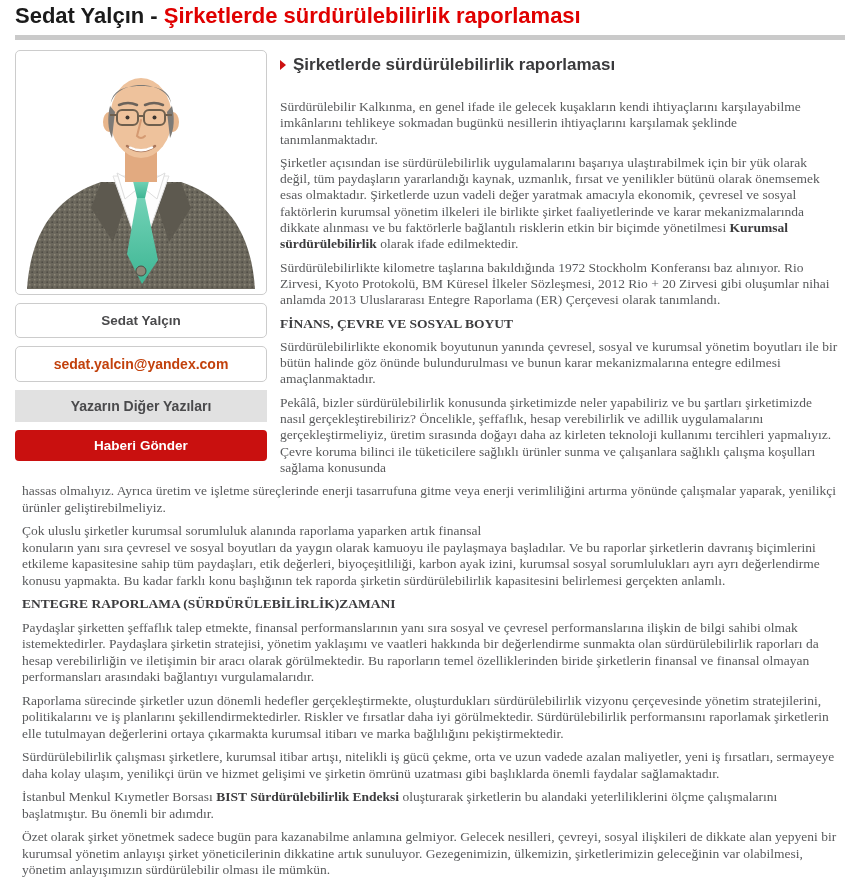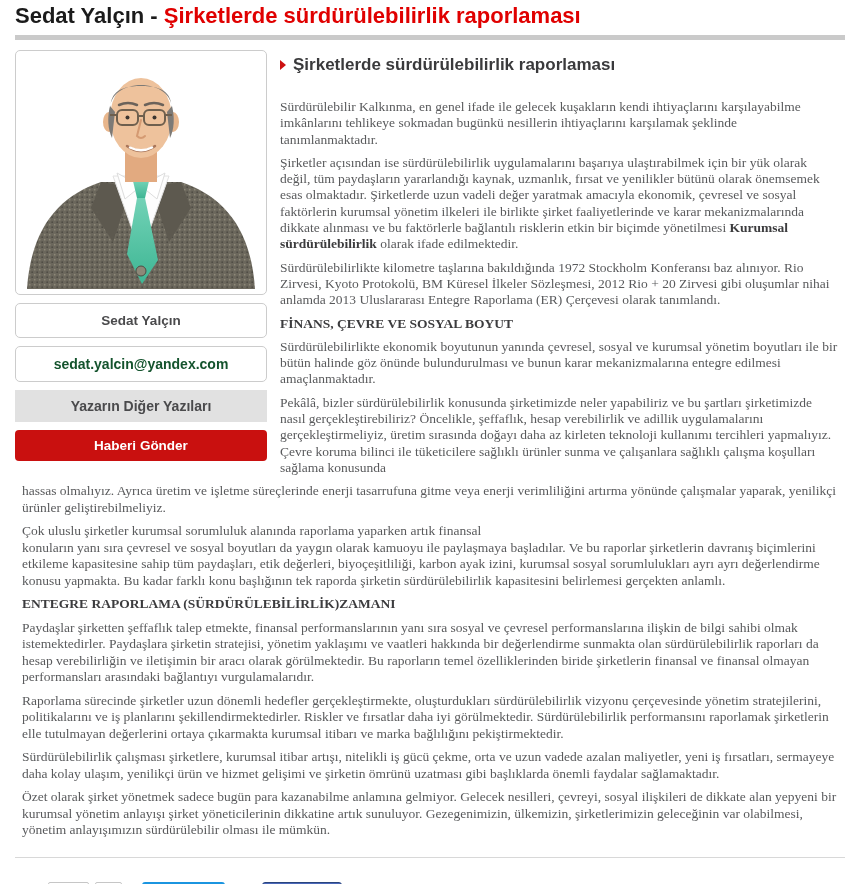--- a/index.html
+++ b/index.html
@@ -16,21 +16,21 @@
   .page-header .title-red { color:#e00000; }
   .header-rule { height:5px; background:#cacaca; margin-top:6px; }
 
   
   .content { margin-top:10px; }
   .sidebar { float:left; width:252px; margin-right:13px; }
   .box { border:1px solid #cccccc; border-radius:5px; background:#fff; }
   .photo-box { padding:5px; height:245px; margin-bottom:8px; }
   .photo-box svg { display:block; width:100%; height:100%; }
   .name-box { text-align:center; font-weight:bold; color:#4a4a4c; font-size:13.5px; padding:9px 0; margin-bottom:8px; }
-  .email-box { text-align:center; font-weight:bold; color:#14532d; font-size:14px; padding:9px 0; margin-bottom:8px; cursor:pointer; }
+  .email-box { text-align:center; font-weight:bold; color:#c2410c; font-size:14px; padding:9px 0; margin-bottom:8px; cursor:pointer; }
   .btn-gray { background:#e1e1e1; border-radius:0; text-align:center; font-weight:bold; color:#4a4a4c; font-size:14px; padding:8px 0; margin-bottom:8px; cursor:pointer; }
   .btn-red { background:#c9100f; border-radius:4px; text-align:center; font-weight:bold; color:#ffffff; font-size:13.5px; padding:8px 4px; cursor:pointer; }
 
   
   .article-title { font-size:17px; font-weight:bold; color:#3a3a3c; padding-top:5px; margin:0 0 24px 0; }
   .bullet { display:inline-block; width:0; height:0; border-left:6px solid #cc1111;
             border-top:5px solid transparent; border-bottom:5px solid transparent; margin-right:7px; }
   .article-body { font-size:13.5px; color:#595a5c; line-height:16.3px; }
   .article-body p { margin:7px;font-family:Liberation Serif, serif; }
   .article-body .section-heading, .article-body .b { font-weight:bold; color:#3c3c3e; }
@@ -134,20 +134,21 @@
           <p><span>Sürdürülebilirlikte ekonomik boyutunun yanında çevresel, sosyal ve kurumsal yönetim boyutları ile bir bütün halinde göz önünde bulundurulması ve bunun karar mekanizmalarına entegre edilmesi amaçlanmaktadır.</span></p>
           <p><span>Pekâlâ, bizler sürdürülebilirlik konusunda şirketimizde neler yapabiliriz ve bu şartları şirketimizde nasıl gerçekleştirebiliriz? Öncelikle, şeffaflık, hesap verebilirlik ve adillik uygulamalarını gerçekleştirmeliyiz, üretim sırasında doğayı daha az kirleten teknoloji kullanımı tercihleri yapmalıyız. Çevre koruma bilinci ile tüketicilere sağlıklı ürünler sunma ve çalışanlara sağlıklı çalışma koşulları sağlama konusunda</span></p>
         </div>
       <div class="article-body rest" id="rest-blocks">
           <p><span>hassas olmalıyız. Ayrıca üretim ve işletme süreçlerinde enerji tasarrufuna gitme veya enerji verimliliğini artırma yönünde çalışmalar yaparak, yenilikçi ürünler geliştirebilmeliyiz.</span></p>
           <p><span>Çok uluslu şirketler kurumsal sorumluluk alanında raporlama yaparken artık finansal</span><br><span>konuların yanı sıra çevresel ve sosyal boyutları da yaygın olarak kamuoyu ile paylaşmaya başladılar. Ve bu raporlar şirketlerin davranış biçimlerini etkileme kapasitesine sahip tüm paydaşları, etik değerleri, biyoçeşitliliği, karbon ayak izini, kurumsal sosyal sorumlulukları ayrı ayrı değerlendirme konusu yapmakta. Bu kadar farklı konu başlığının tek raporda şirketin sürdürülebilirlik kapasitesini belirlemesi gerçekten anlamlı.</span></p>
           <p class="section-heading">ENTEGRE RAPORLAMA (SÜRDÜRÜLEBİLİRLİK)ZAMANI</p>
           <p><span>Paydaşlar şirketten şeffaflık talep etmekte, finansal performanslarının yanı sıra sosyal ve çevresel performanslarına ilişkin de bilgi sahibi olmak istemektedirler. Paydaşlara şirketin stratejisi, yönetim yaklaşımı ve vaatleri hakkında bir değerlendirme sunmakta olan sürdürülebilirlik raporları da hesap verebilirliğin ve iletişimin bir aracı olarak görülmektedir. Bu raporların temel özelliklerinden biride şirketlerin finansal ve finansal olmayan performansları arasındaki bağlantıyı vurgulamalarıdır.</span></p>
           <p><span>Raporlama sürecinde şirketler uzun dönemli hedefler gerçekleştirmekte, oluşturdukları sürdürülebilirlik vizyonu çerçevesinde yönetim stratejilerini, politikalarını ve iş planlarını şekillendirmektedirler. Riskler ve fırsatlar daha iyi görülmektedir. Sürdürülebilirlik performansını raporlamak şirketlerin elle tutulmayan değerlerini ortaya çıkarmakta kurumsal itibarı ve marka bağlılığını pekiştirmektedir.</span></p>
           <p><span>Sürdürülebilirlik çalışması şirketlere, kurumsal itibar artışı, nitelikli iş gücü çekme, orta ve uzun vadede azalan maliyetler, yeni iş fırsatları, sermayeye daha kolay ulaşım, yenilikçi ürün ve hizmet gelişimi ve şirketin ömrünü uzatması gibi başlıklarda önemli faydalar sağlamaktadır.</span></p>
+          <p><span>İstanbul Menkul Kıymetler Borsası </span><span class="b">BIST Sürdürülebilirlik Endeksi</span><span> oluşturarak şirketlerin bu alandaki yeterliliklerini ölçme çalışmalarını başlatmıştır. Bu önemli bir adımdır.</span></p>
           <p><span>Özet olarak şirket yönetmek sadece bugün para kazanabilme anlamına gelmiyor. Gelecek nesilleri, çevreyi, sosyal ilişkileri de dikkate alan yepyeni bir kurumsal yönetim anlayışı şirket yöneticilerinin dikkatine artık sunuluyor. Gezegenimizin, ülkemizin, şirketlerimizin geleceğinin var olabilmesi, yönetim anlayışımızın sürdürülebilir olması ile mümkün.</span></p>
         </div>
     </div>
 
     <div class="footer-rule"></div>
     <div class="footer">
       <div class="social">
         <span class="gplus-btn">
             <span>G+1</span>
           </span>

